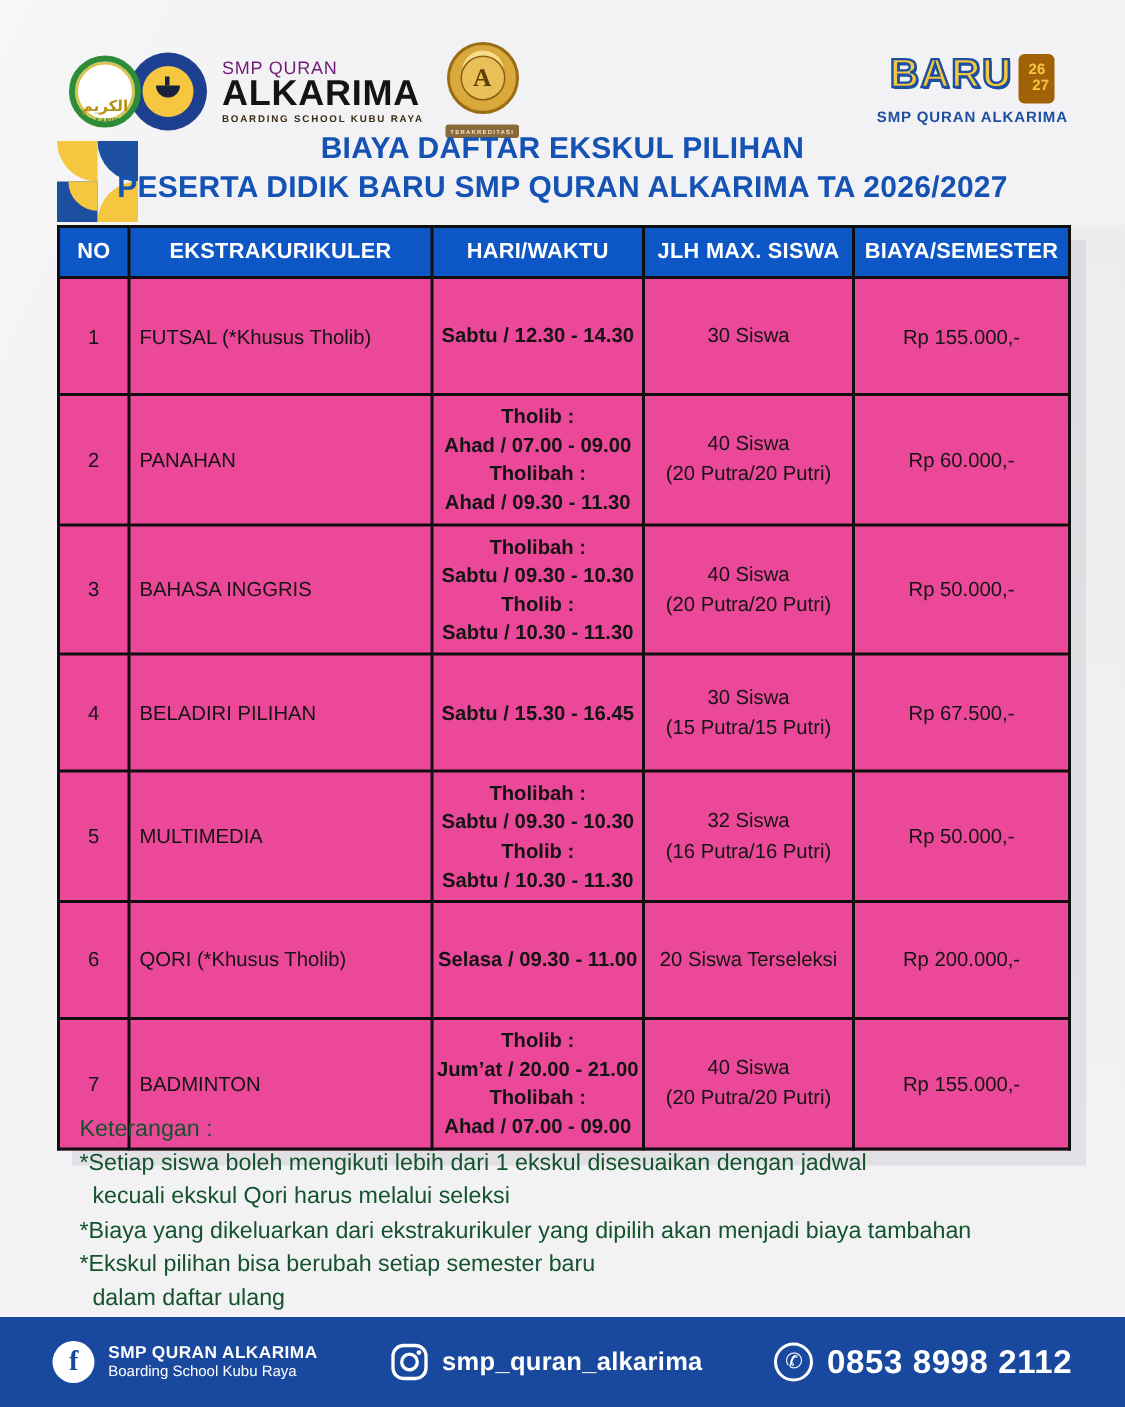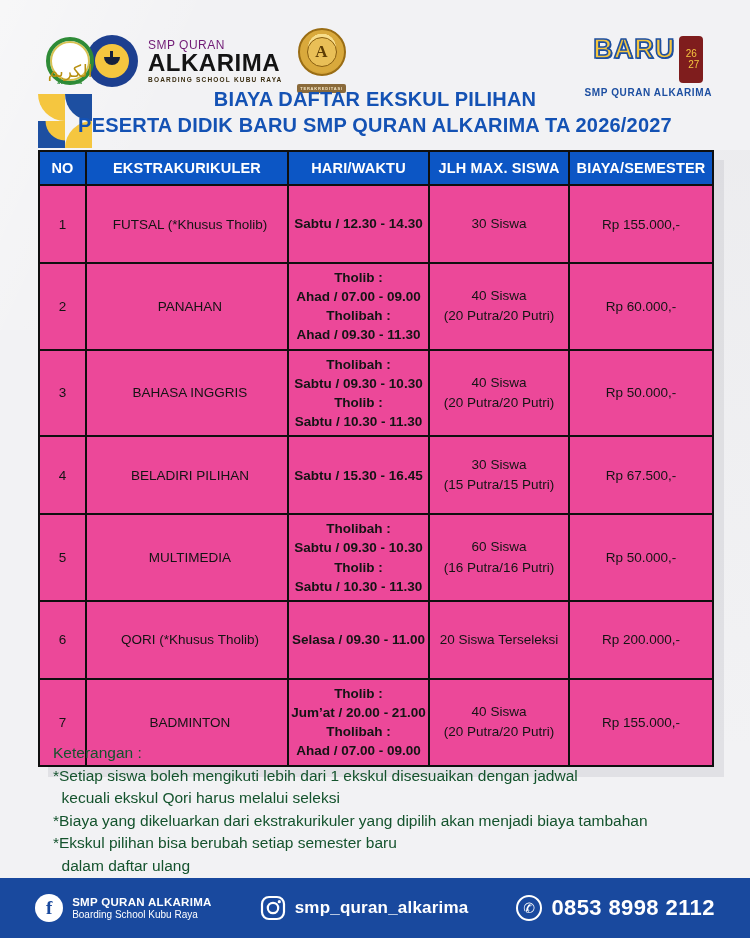--- a/index.html
+++ b/index.html
@@ -19,21 +19,21 @@
         background:linear-gradient(180deg, rgba(210,210,215,.35), rgba(210,210,215,0)); }
 
   
   .logo-row { position:absolute; left:46px; top:28px; display:flex; align-items:center; }
   .logo-circle-green {
     width:48px; height:48px; border-radius:50%;
     background:#fff; border:4px solid #2e8b37;
     display:flex; flex-direction:column; align-items:center; justify-content:center;
     box-shadow:0 0 0 2px #d8c253 inset; z-index:2;
   }
-  .logo-circle-green .arabic { font-family:"DejaVu Sans", sans-serif; font-size:17px; color:#b89012; font-weight:normal; line-height:1;margin-top:26px; }
+  .logo-circle-green .arabic { font-family:"DejaVu Sans", sans-serif; font-size:10px; color:#b89012; font-weight:bold; line-height:1;margin-top:26px; }
   .logo-circle-green .sub { font-size:4px; color:#2e8b37; font-weight:bold; letter-spacing:.5px; }
   .logo-circle-blue {
     width:52px; height:52px; border-radius:50%; margin-left:-8px;
     background:#1d3f8f; display:flex; align-items:center; justify-content:center; z-index:1;
   }
   .logo-circle-blue .inner {
     width:34px; height:34px; border-radius:50%; background:#f5c63f;
     display:flex; align-items:center; justify-content:center;
   }
   .logo-circle-blue .boat { width:16px; height:8px; background:#17213c; border-radius:0 0 10px 10px; position:relative; }
@@ -60,22 +60,22 @@
   }
 
   
   .ppdb { position:absolute; right:38px; top:36px; text-align:center; }
   .ppdb-top { display:flex; align-items:flex-start; justify-content:center; gap:4px; }
   .ppdb-word {
     font-size:27px; font-weight:800; color:#f5c63f; letter-spacing:1px; line-height:1;
     -webkit-text-stroke:1.6px #1d4fa1; text-shadow:1px 1px 0 #1d4fa1;
   }
   .ppdb-years {
-    background:#7f1d1d; color:#f5c63f; border-radius:4px; padding:13px 4px;
-    font-size:10px; font-weight:400; line-height:1; text-align:center;
+    background:#a16207; color:#f5c63f; border-radius:4px; padding:6px 4px;
+    font-size:10px; font-weight:700; line-height:1; text-align:center;
   }
   .ppdb-years .y2 { display:block; margin-top:1px; padding-left:5px;text-align:right; }
   .ppdb-sub { margin-top:4px; font-size:10px; font-weight:800; color:#1d4fa1; letter-spacing:.6px; }
 
   
   .kmark { position:absolute; left:38px; top:94px; width:54px; height:54px;
            display:grid; grid-template-columns:27px 27px; grid-template-rows:27px 27px; }
   .kmark .q { width:27px; height:27px; }
   .kq1 { background:#f5c63f; border-radius:0 0 0 100%; }
   .kq2 { background:#1d4fa1; border-radius:0 0 0 100%; }
@@ -95,21 +95,21 @@
   table {
     width:674px; border-collapse:collapse; table-layout:fixed;
     background:#ec4899; box-shadow:10px 10px 0 rgba(150,150,158,.18);
   }
   th, td { border:2px solid #0f0f0f; }
   thead th {
     background:#0c56c5; color:#fff; font-size:14.5px; font-weight:800;
     height:34px; letter-spacing:.2px;
   }
   tbody td { height:78px; font-size:13.5px; text-align:center; vertical-align:middle; color:#141414; }
-  td.td-ekskul { text-align:center; padding-left:6px; }
+  td.td-ekskul { text-align:left; padding-left:6px; }
   td.td-waktu { font-weight:bold; line-height:1.42; padding:4px 2px; }
   td.td-siswa { line-height:1.5; }
   col.c-no { width:47px; } col.c-ek { width:202px; } col.c-wk { width:141px; }
   col.c-js { width:140px; } col.c-by { width:144px; }
 
   
   .notes { position:absolute; left:53px; top:742px; width:660px; font-size:15.5px; line-height:22.5px; color:#14532d; }
 
   
   .footer {
@@ -288,21 +288,21 @@
           <td class="td-ekskul">
             <div>MULTIMEDIA</div>
           </td>
           <td class="td-waktu">
             <div>Tholibah :</div>
             <div>Sabtu / 09.30 - 10.30</div>
             <div>Tholib :</div>
             <div>Sabtu / 10.30 - 11.30</div>
           </td>
           <td class="td-siswa">
-            <div>60 Siswa</div>
+            <div>32 Siswa</div>
             <div>(16 Putra/16 Putri)</div>
           </td>
           <td class="td-biaya">
             <div>Rp 50.000,-</div>
           </td>
         </tr>
         <tr>
           <td class="td-no">
             <div>6</div>
           </td>

